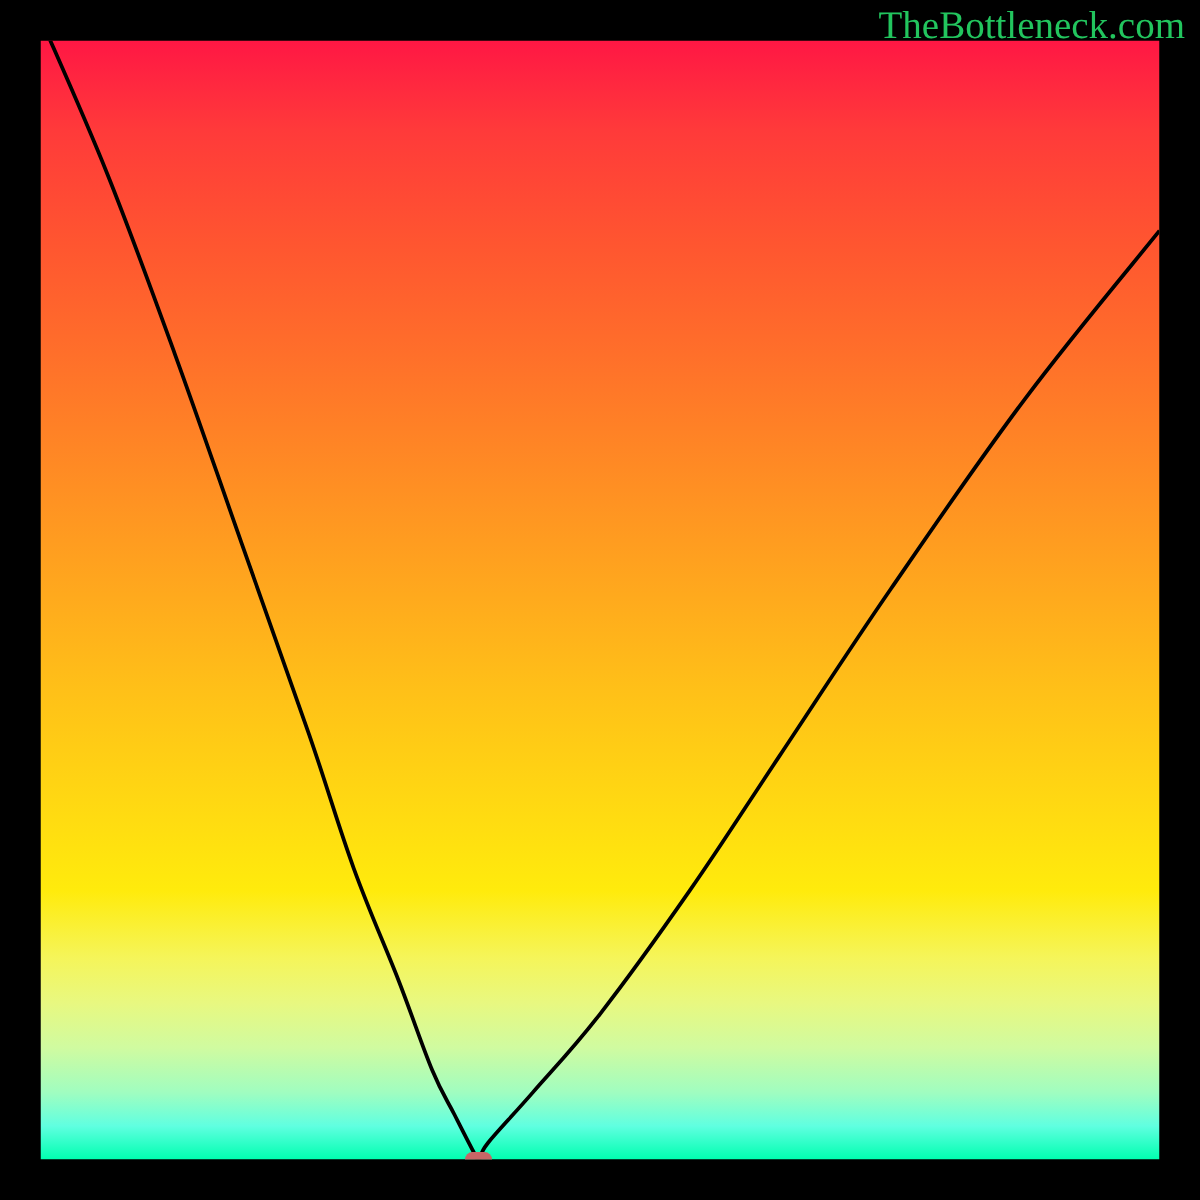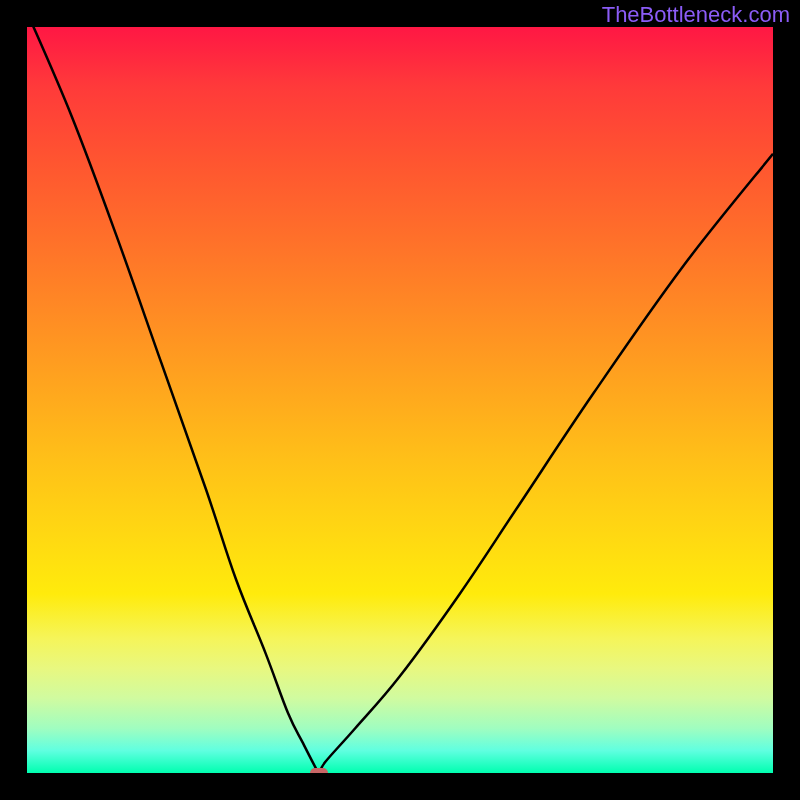--- a/index.html
+++ b/index.html
@@ -15,23 +15,23 @@
     .outer-frame {
       width: 800px;
       height: 800px;
       background: #000;
       position: relative;
     }
     .watermark {
       position: absolute;
       top: 2px;
       right: 10px;
-      color: #8b5cf6;
-      font-family: Liberation Sans, sans-serif;
-      font-size: 22px;
+      color: #22c55e;
+      font-family: Liberation Serif, serif;
+      font-size: 26px;
       font-weight: 500;
       z-index: 10;
     }
     .plot-area {
       position: absolute;
       left: 27px;
       top: 27px;
       width: 746px;
       height: 746px;
       overflow: hidden;

